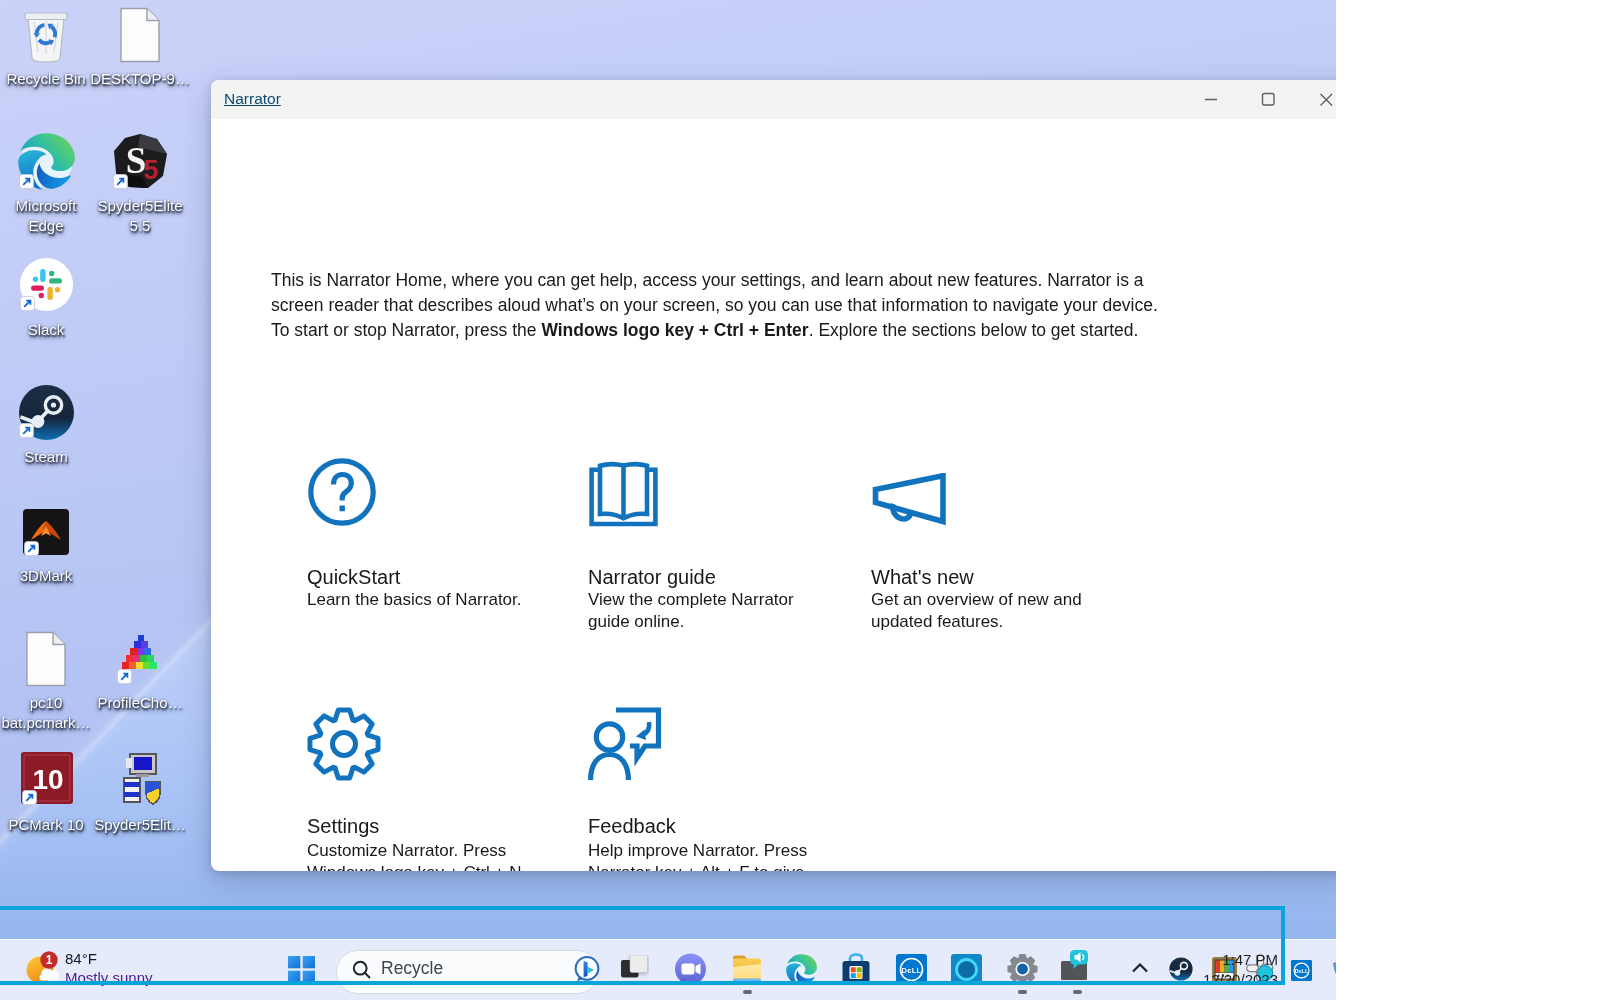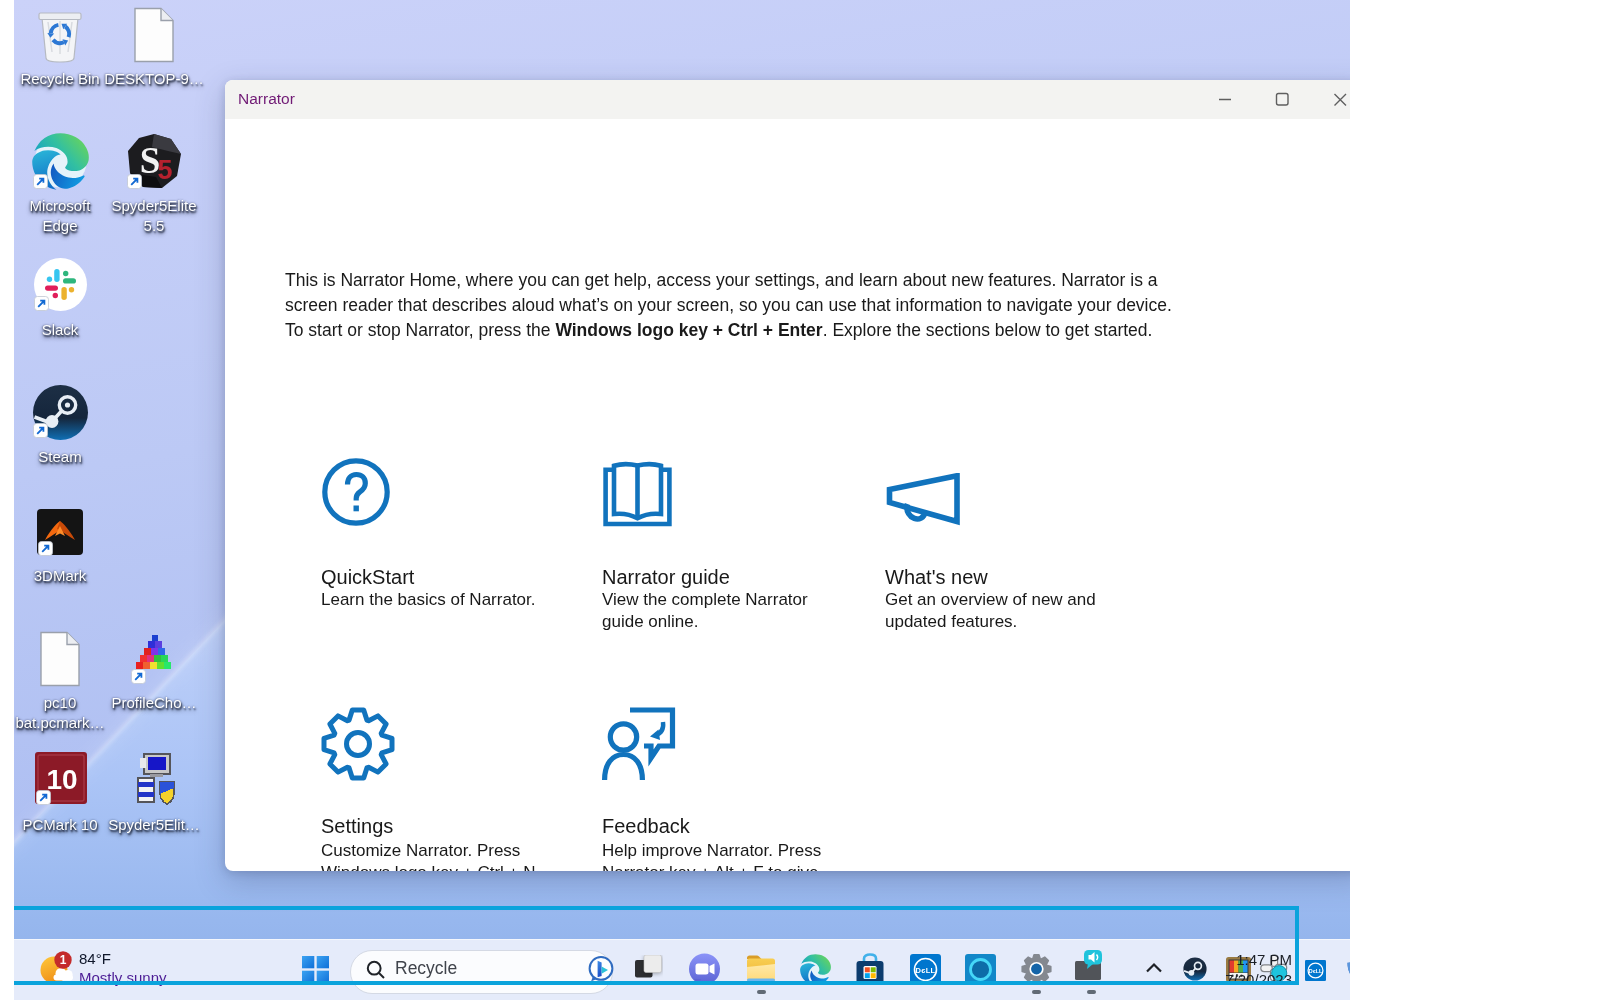--- a/index.html
+++ b/index.html
@@ -1,26 +1,26 @@
 <!DOCTYPE html>
 <html><head>
 <meta charset="utf-8">
 <style>
   * { margin:0; padding:0; box-sizing:border-box; }
   html,body { width:1600px; height:1000px; overflow:hidden; font-family:"Liberation Sans", sans-serif; }
-  #stage { position:absolute; left:14px; top:0; width:1336px; height:1000px; overflow:hidden; }
+  #stage { position:absolute; left:0; top:0; width:1336px; height:1000px; overflow:hidden; }
   .abs { position:absolute; }
   
   .dlabel { position:absolute; text-align:center; font-size:15px; line-height:19.5px; color:#fff;
             text-shadow:1px 1.5px 2px rgba(15,22,40,.95), -0.5px 0 2px rgba(15,22,40,.55), 0 2.5px 4px rgba(15,22,40,.6); white-space:nowrap; }
   
   #win { position:absolute; left:211px; top:80px; width:1143px; height:791px; background:#fff;
          border-radius:8px; box-shadow:0 10px 30px rgba(40,50,90,.25), 0 2px 8px rgba(40,50,90,.18); overflow:hidden; }
   #titlebar { position:absolute; left:0; top:0; width:100%; height:39px; background:#f3f3f1; color:#5d5d5d; }
-  #titlebar .t { position:absolute; left:13px; top:10px; font-size:15.5px; color:#701a75; }
+  #titlebar .t { position:absolute; left:13px; top:10px; font-size:15.5px; color:#0c4a6e;text-decoration:underline; }
   .capbtn { position:absolute; top:0; width:46px; height:39px; }
   .content-txt { color:#1a1a1a; }
   .gtitle { position:absolute; font-size:20px; color:#191919; }
   .gdesc  { position:absolute; font-size:17px; line-height:21.5px; color:#191919; }
   
   #taskbar { position:absolute; left:0; top:939px; width:1600px; height:61px; background:#e5ebfa; border-top:1px solid #f4f7fd; }
   .tbdot { position:absolute; top:990px; width:9px; height:3.5px; border-radius:2px; background:#616a75; }
   
   #hl { position:absolute; left:-8px; top:906px; width:1293px; height:79px; border:4px solid #0aa3dc; }
 </style>
@@ -520,21 +520,21 @@
       <path d="M3.8 4 L12.5 4 L8 12.8 L3.8 12.8 Z" fill="#e0505c"></path>
       <path d="M3.8 4 L8.5 4 L8.5 12.8 L3.8 12.8 Z" fill="#e87b85"></path>
     </svg>
 
     <svg class="abs" style="left:1554px;top:958px" width="23" height="23" viewBox="0 0 23 23">
       <circle cx="11.5" cy="11.5" r="11" fill="#0a63c9"></circle>
       <text x="11.5" y="16" text-anchor="middle" font-size="13" fill="#fff">5</text>
     </svg>
   </div>
   <div class="abs" style="right:58px;top:951px;font-size:15px;color:#1b1f26;">1:47 PM</div>
-  <div class="abs" style="right:58px;top:971px;font-size:15px;color:#1b1f26;">7/20/2023</div>
+  <div class="abs" style="right:58px;top:971px;font-size:15px;color:#1b1f26;">12/20/2023</div>
 
   <div id="xda">
     <svg class="abs" style="left:1428px;top:929px" width="38" height="36" viewBox="0 0 38 36">
       <path d="M13.5 3.5 L5 3.5 L5 32.5 L13.5 32.5" fill="none" stroke="rgba(226,120,136,0.82)" stroke-width="6"></path>
       <path d="M23.5 3.5 L32 3.5 L32 32.5 L23.5 32.5" fill="none" stroke="rgba(125,178,232,0.85)" stroke-width="6"></path>
     </svg>
     <div class="abs" style="left:1471px;top:927px;font-size:38px;font-weight:bold;letter-spacing:3.5px;transform:scale(1.06,0.98);transform-origin:left top;color:rgba(219,224,233,0.85);text-shadow:0 1.5px 2px rgba(75,81,97,.8), 0 0 1px rgba(75,81,97,.55);">XDA</div>
   </div>
 
   <div id="hl"></div>

